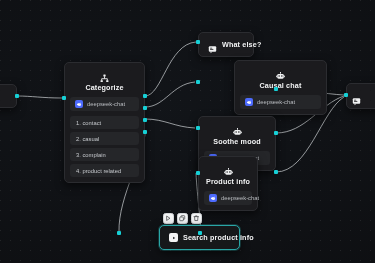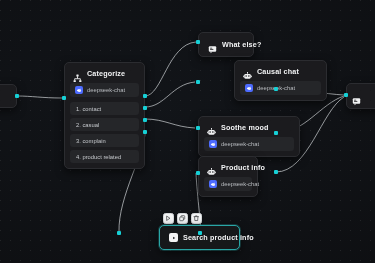--- a/index.html
+++ b/index.html
@@ -26,20 +26,21 @@
   .node {
     position:absolute;
     background:#1b1b1e;
     border:1px solid #2b2c30;
     border-radius:5px;
     box-shadow:0 3px 9px rgba(0,0,0,.58);
   }
   .node-head {
     display:flex; align-items:center; gap:5px;
     padding:6px 8px 5px 8px;
+    flex-direction:column;
   }
   .node-title {
     color:#f2f3f4; font-size:7.2px; font-weight:bold;
     letter-spacing:.15px; white-space:nowrap;
   }
   .hicon { width:9px; height:9px; flex:0 0 9px; display:block; }
 
   .model-badge {
     display:flex; align-items:center; gap:4px;
     margin:0 5px 5px 5px;
@@ -210,21 +211,21 @@
           <path d="M2.2 9.4c1.3-2.6 4-4.1 6.6-3.6.6.1 1 .5 1.5.2.6-.4.2-1.3.9-1.7.5.9.3 2 1.1 2.7.9.8 1.5 1.7 1.4 3-.1 1.6-1.3 2.6-2.8 2.9-2.2.5-4.5.1-6.3-1.3-.9-.7-1.8-1.4-2.4-2.2z" fill="#ffffff"></path>
           <circle cx="10.6" cy="8.5" r="0.85" fill="#4d6bfe"></circle>
         </svg>
       </span>
       <span class="model-name">deepseek-chat</span>
     </div>
   </div>
   <div class="port" style="left:196px; top:80px;"></div>
   <div class="port" style="left:274px; top:87px;"></div>
 
-  <div class="node" style="left:198px; top:116px; width:102px;">
+  <div class="node" style="left:198px; top:116px; width:78px;">
     <div class="node-head">
       <span class="hicon">
         <svg viewBox="0 0 16 16">
           <path d="M8 0.8 V2.6" stroke="#f0f1f2" stroke-width="1.3" stroke-linecap="round"></path>
           <circle cx="8" cy="1.1" r="1" fill="#f0f1f2"></circle>
           <rect x="2.2" y="3.4" width="11.6" height="8.4" rx="2.4" fill="#f0f1f2"></rect>
           <circle cx="5.6" cy="7.3" r="1.35" fill="#1b1b1e"></circle>
           <circle cx="10.4" cy="7.3" r="1.35" fill="#1b1b1e"></circle>
           <rect x="0.3" y="6" width="1.5" height="3.4" rx="0.7" fill="#f0f1f2"></rect>
           <rect x="14.2" y="6" width="1.5" height="3.4" rx="0.7" fill="#f0f1f2"></rect>

